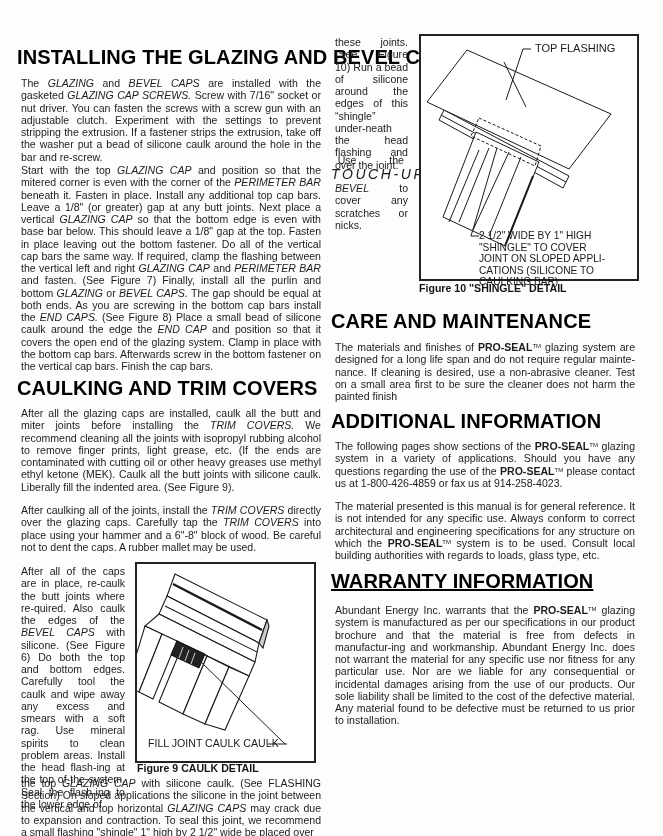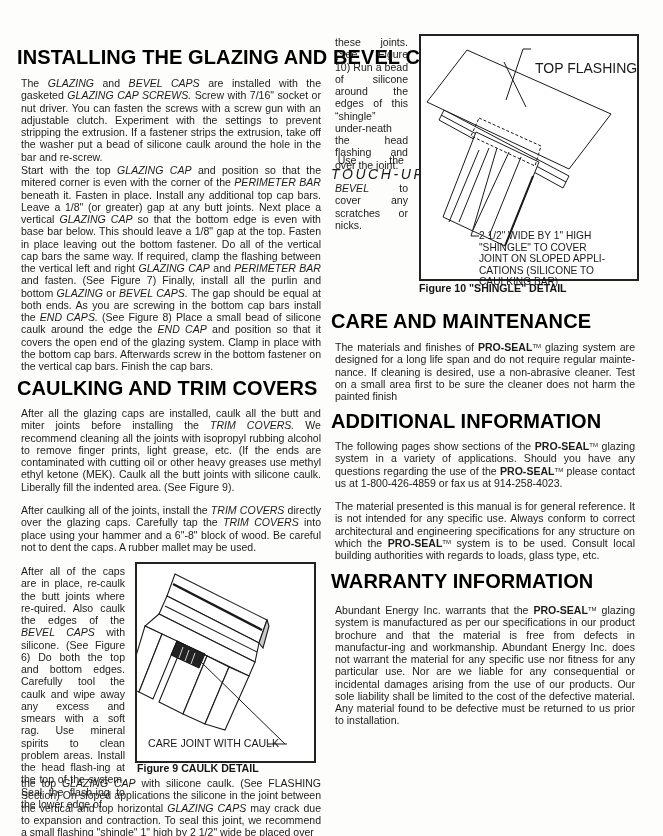--- a/index.html
+++ b/index.html
@@ -65,21 +65,21 @@
     </g>
     <g stroke="#fff" stroke-width="0.8">
       <line x1="46" y1="83" x2="42" y2="94"></line>
       <line x1="52" y1="86" x2="48" y2="97"></line>
       <line x1="58" y1="89" x2="54" y2="100"></line>
     </g>
 
     <line x1="62" y1="96" x2="148" y2="180" stroke="#1a1a1a" stroke-width="1"></line>
     <line x1="131" y1="180" x2="150" y2="180" stroke="#1a1a1a" stroke-width="1"></line>
   </svg>
-  <div class="abs" style="left:11px; top:173px; font-size:10.6px; color:#1a1a1a; white-space:nowrap;">CARE JOINT WITH CAULK</div>
+  <div class="abs" style="left:11px; top:173px; font-size:10.6px; color:#1a1a1a; white-space:nowrap;">FILL JOINT CAULK CAULK</div>
 </div>
 <div class="abs figcap" style="left:137px; top:762px;">Figure 9 CAULK DETAIL</div>
 
 <p class="abs rich" style="left:331px; top:32px; width:73px;">these joints. (See Figure 10)  Run a bead of silicone around the edges of this “shingle” under-neath the head flashing and over the joint.</p>
 
 <div class="abs" style="left:331px; top:154px; width:73px; font-size:10.55px; display:flex; justify-content:flex-end;">
   <span style="word-spacing:30px;">Use the</span>
 </div>
 <div class="abs" style="left:331px; top:166px; font-size:14px; font-style:italic;">
   <span style="letter-spacing:2.6px;">TOUCH-UP</span>
@@ -104,33 +104,33 @@
       <polygon points="58,82 120,110 114,130 50,100" stroke-dasharray="3,2" fill="none"></polygon>
     </g>
 
     <g stroke="#1a1a1a" stroke-width="1" fill="none">
       <polyline points="110,13 102,13 85,64"></polyline>
       <line x1="83" y1="26" x2="105" y2="71"></line>
       <polyline points="76,112 50,200 58,200"></polyline>
       <line x1="58" y1="114" x2="28" y2="186"></line>
     </g>
   </svg>
-  <div class="abs" style="left:114px; top:24px; font-size:14px; color:#1a1a1a; white-space:nowrap;">TOP FLASHING</div>
+  <div class="abs" style="left:114px; top:6px; font-size:11px; color:#1a1a1a; white-space:nowrap;">TOP FLASHING</div>
   <div class="abs" style="left:58px; top:194px; font-size:10.2px; line-height:11.6px; color:#1a1a1a; white-space:nowrap;">
     <div>2 1/2" WIDE BY 1" HIGH</div>
     <div>"SHINGLE" TO COVER</div>
     <div>JOINT ON SLOPED APPLI-</div>
     <div>CATIONS (SILICONE TO</div>
     <div>CAULKING BAR)</div>
   </div>
 </div>
 <div class="abs figcap" style="left:419px; top:282px;">Figure 10 "SHINGLE" DETAIL</div>
 
 <h2 class="abs" style="left:331px; top:310px;">CARE AND MAINTENANCE</h2>
 <p class="abs rich" style="left:331px; top:337px; width:300px;">The materials and finishes of <b>PRO-SEAL</b><span class="tm">TM</span> glazing system are designed for a long life span and do not require regular mainte-nance.  If cleaning is desired, use a non-abrasive cleaner.  Test on a small area first to be sure the cleaner does not harm the painted finish</p>
 
 <h2 class="abs" style="left:331px; top:410px;">ADDITIONAL INFORMATION</h2>
 <p class="abs rich" style="left:331px; top:436px; width:300px;">The following pages show sections of the <b>PRO-SEAL</b><span class="tm">TM</span>  glazing system in a variety of applications.  Should you have any questions regarding the use of the <b>PRO-SEAL</b><span class="tm">TM</span> please contact us at 1-800-426-4859 or fax us at 914-258-4023.</p>
 
 <p class="abs rich" style="left:331px; top:496px; width:300px;">The material presented is this manual is for general reference.  It is not intended for any specific use.  Always conform to correct architectural and engineering specifications for any structure on which the <b>PRO-SEAL</b><span class="tm">TM</span> system is to be used.  Consult local building authorities with regards to loads, glass type, etc.</p>
 
-<h2 class="abs" style="left:331px; top:570px;">WARRANTY INFORMATION</h2>
+<h2 class="abs" style="left:331px; top:570px;text-decoration:underline;">WARRANTY INFORMATION</h2>
 <p class="abs rich" style="left:331px; top:600px; width:300px;">Abundant Energy Inc. warrants that the <b>PRO-SEAL</b><span class="tm">TM</span> glazing system is manufactured as per our specifications in our product brochure and that the material is free from defects in manufactur-ing and workmanship.  Abundant Energy Inc. does not warrant the material for any specific use nor fitness for any particular use. Nor are we liable for any consequential or incidental damages arising from the use of our products.  Our sole liability shall be limited to the cost of the defective material.  Any material found to be defective must be returned to us prior to installation.</p>
 
 </body></html>

